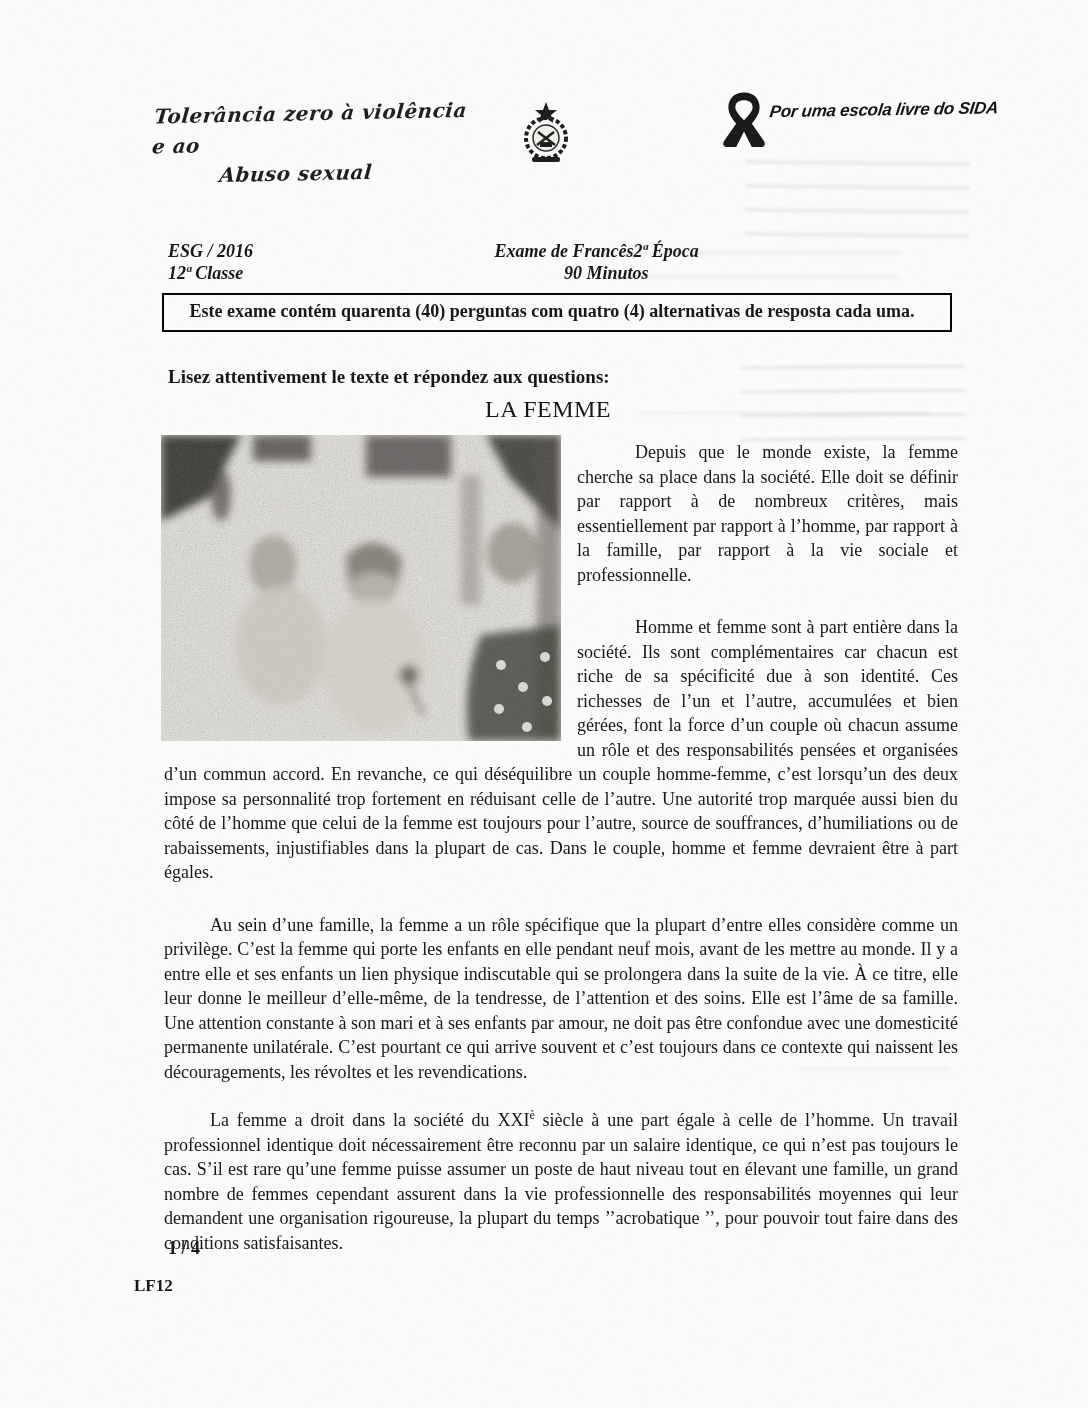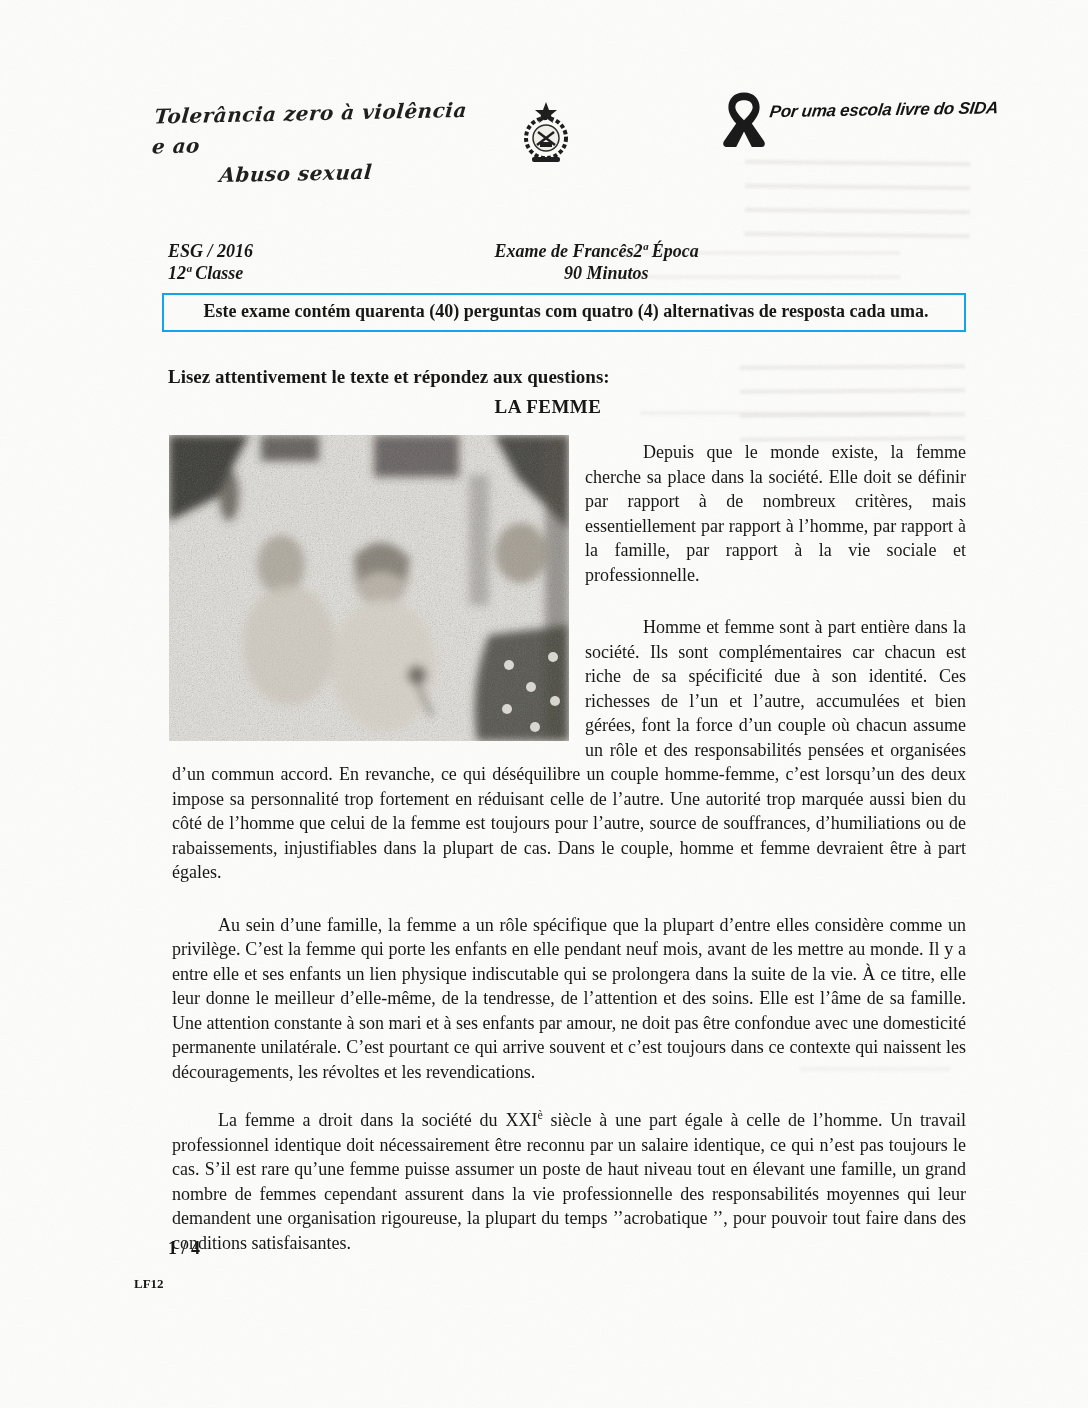--- a/index.html
+++ b/index.html
@@ -32,55 +32,55 @@
   .meta{
     position:absolute;left:168px;top:240px;width:792px;
     font-weight:bold;font-size:18px;line-height:22px;
   }
   .meta-row{display:grid;grid-template-columns:1fr auto 1fr;font-style:italic;}
   .meta-row .r{text-align:left;}
   .meta-row .c{}
   
   .notice{
     position:absolute;left:162px;top:293px;width:776px;
-    border:2px solid #0ea5e9;padding:5px 10px 7px 14px;
+    border:2px solid #000000;padding:5px 10px 7px 0;
     text-align:center;font-weight:bold;font-size:18px;line-height:23px;
   }
   .notice .em{font-style:italic;}
   
   .instruction{
     position:absolute;left:168px;top:366px;width:794px;
     font-weight:bold;font-size:19px;
   }
   .text-title{
     position:absolute;left:168px;top:396px;width:760px;text-align:center;
-    font-weight:bold;font-size:19px;letter-spacing:0.5px;
+    font-weight:normal;font-size:24px;letter-spacing:0.5px;
   }
   .content{
-    position:absolute;left:172px;top:428px;width:794px;
+    position:absolute;left:164px;top:428px;width:794px;
     font-size:18px;line-height:24.5px;text-align:justify;
   }
   .photo{
     float:left;width:400px;height:306px;margin:7px 16px 12px -3px;
     background:#e6e3de;
   }
   .content p{margin:0;}
   .content p.p1{margin-top:12px;text-indent:58px;}
   .content p.p2{margin-top:28px;text-indent:58px;}
   .content p.p3{margin-top:28px;text-indent:46px;}
   .content p.p4{margin-top:24px;text-indent:46px;}
   sup{font-size:12px;line-height:0;}
   
   .page-num{
     position:absolute;left:168px;top:1238px;width:794px;text-align:left;
     font-weight:bold;font-size:18px;
   }
   .page-num .inner{margin-right:92px;}
   .doc-code{
-    position:absolute;left:134px;top:1276px;font-weight:bold;font-size:13px;
+    position:absolute;left:134px;top:1276px;font-weight:bold;font-size:17px;
   }
   
   .ghost{
     position:absolute;pointer-events:none;filter:blur(1.8px);opacity:0.75;
     background:repeating-linear-gradient(
       180deg,
       rgba(255,255,255,0) 0px, rgba(255,255,255,0) 13px,
       rgba(105,100,92,0.14) 13px, rgba(105,100,92,0.14) 17px,
       rgba(255,255,255,0) 17px, rgba(255,255,255,0) 24px);
   }

